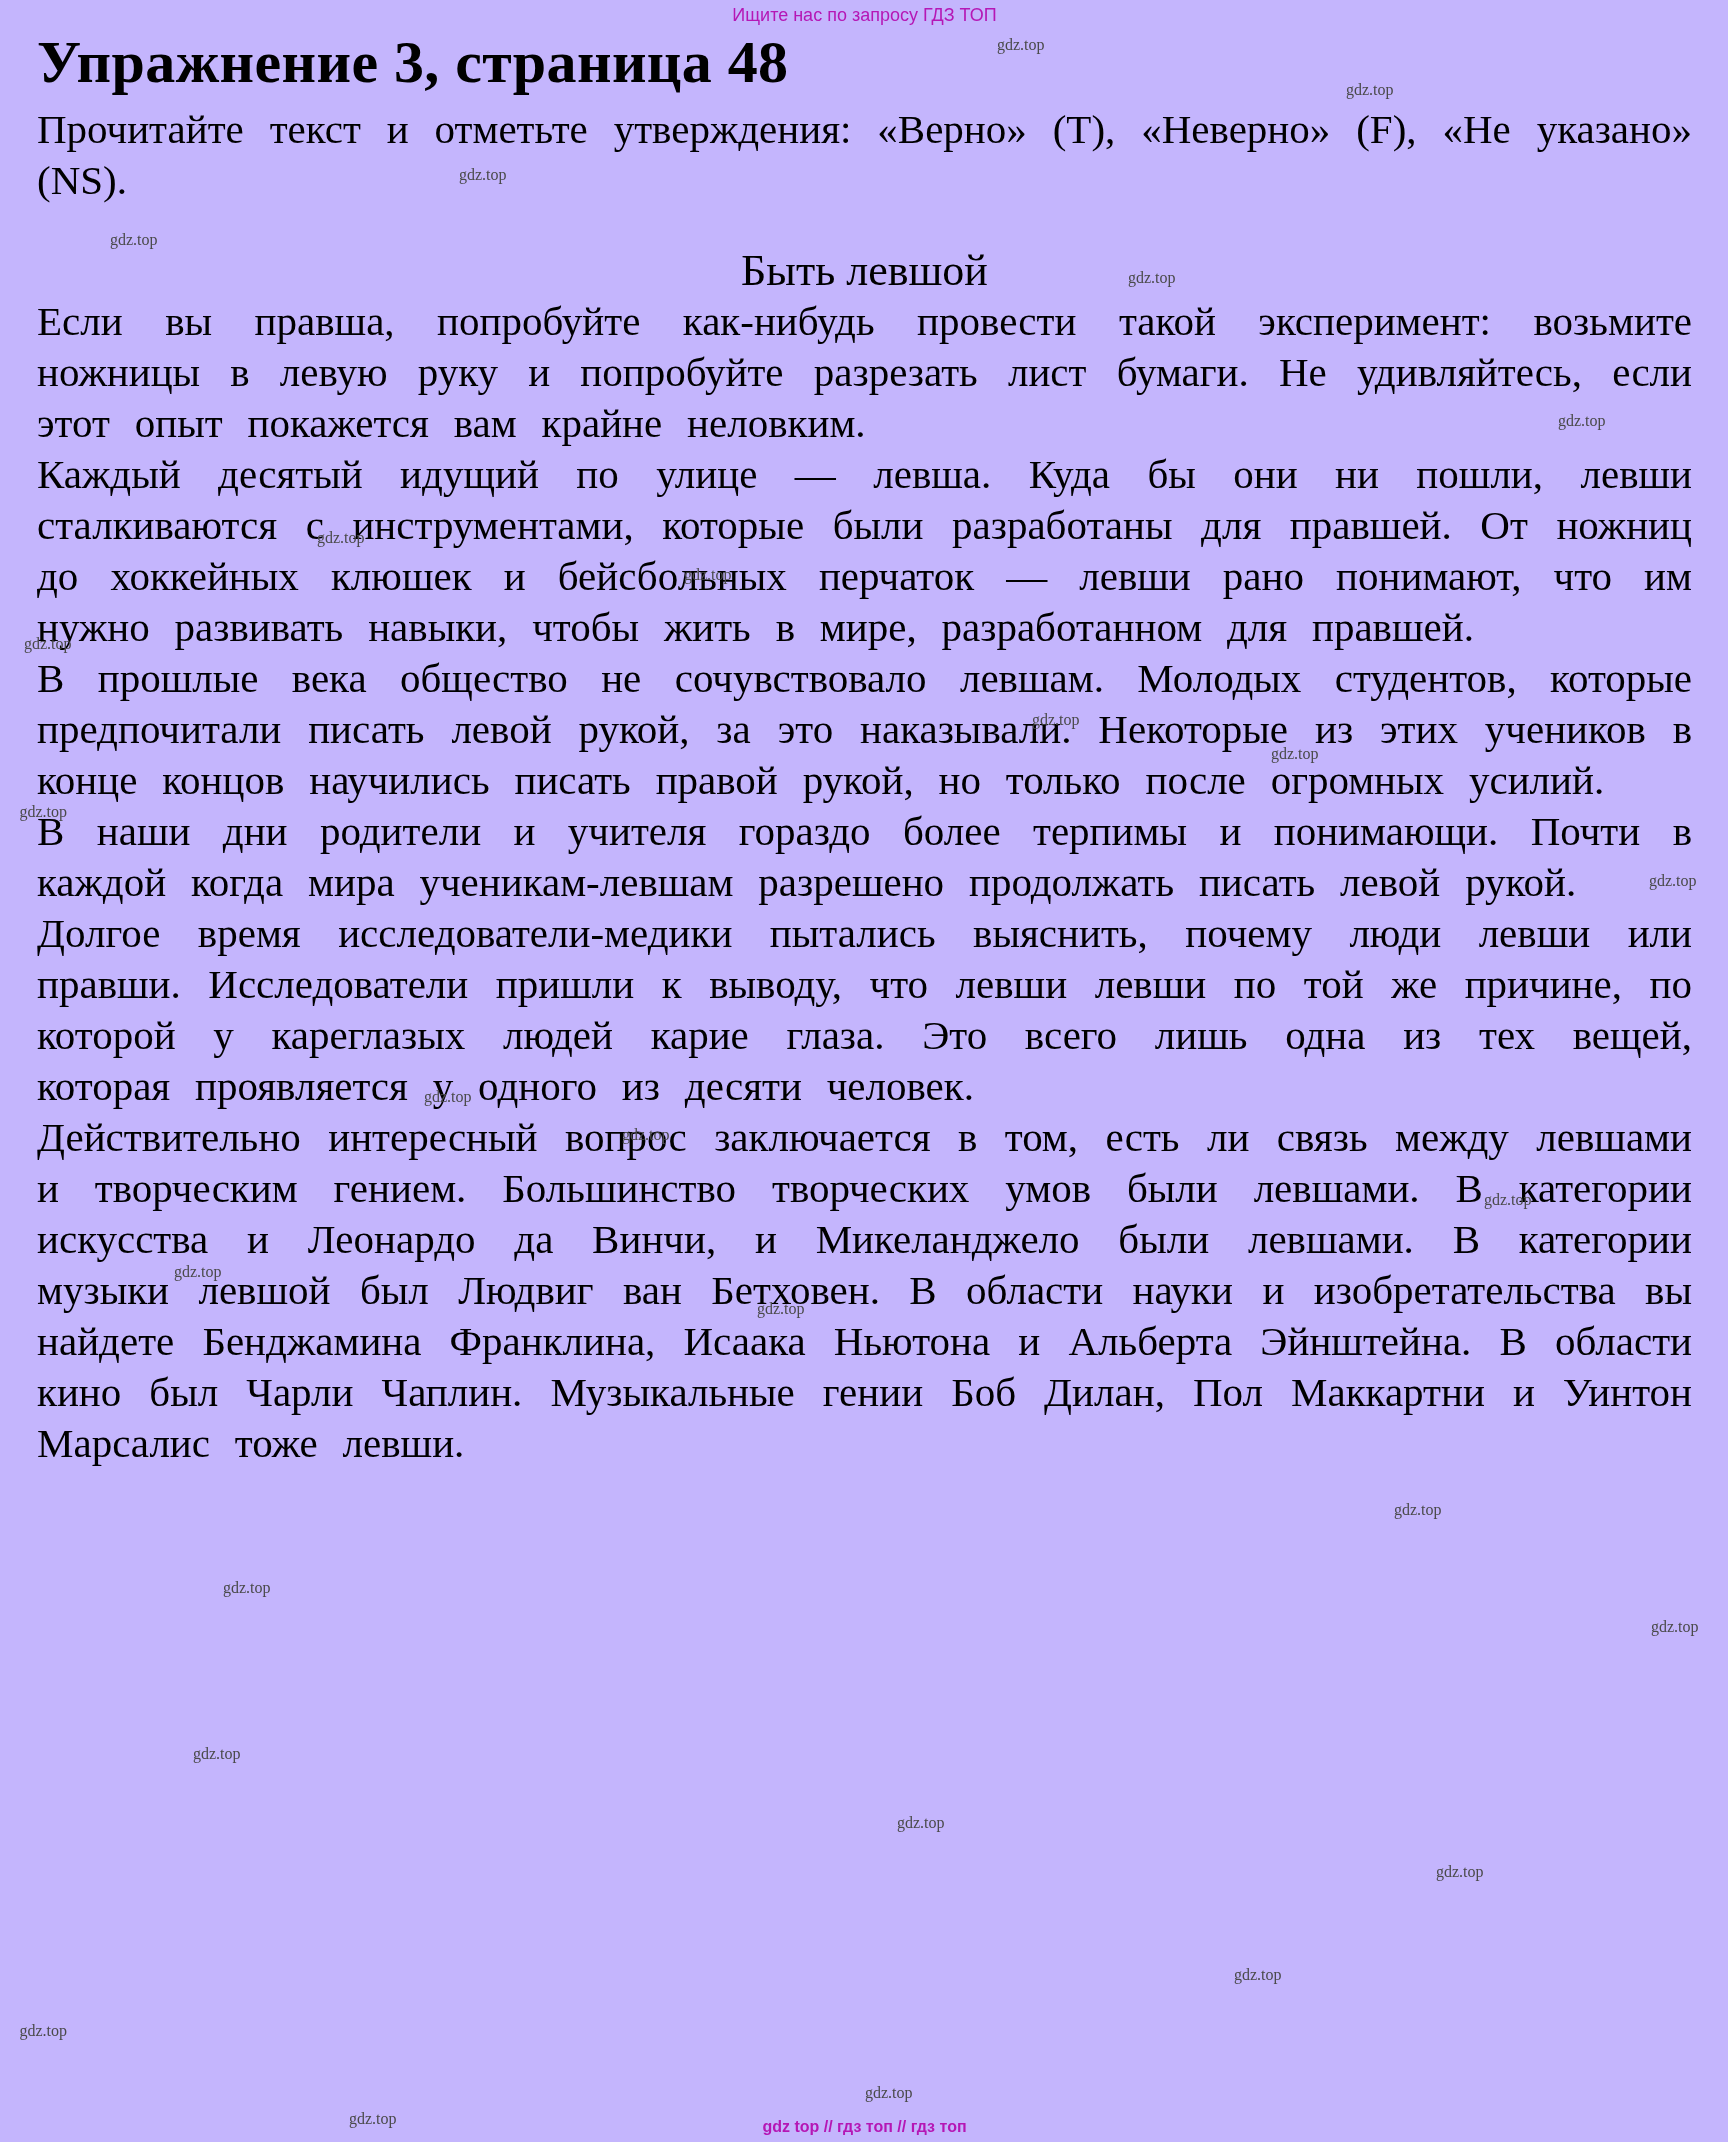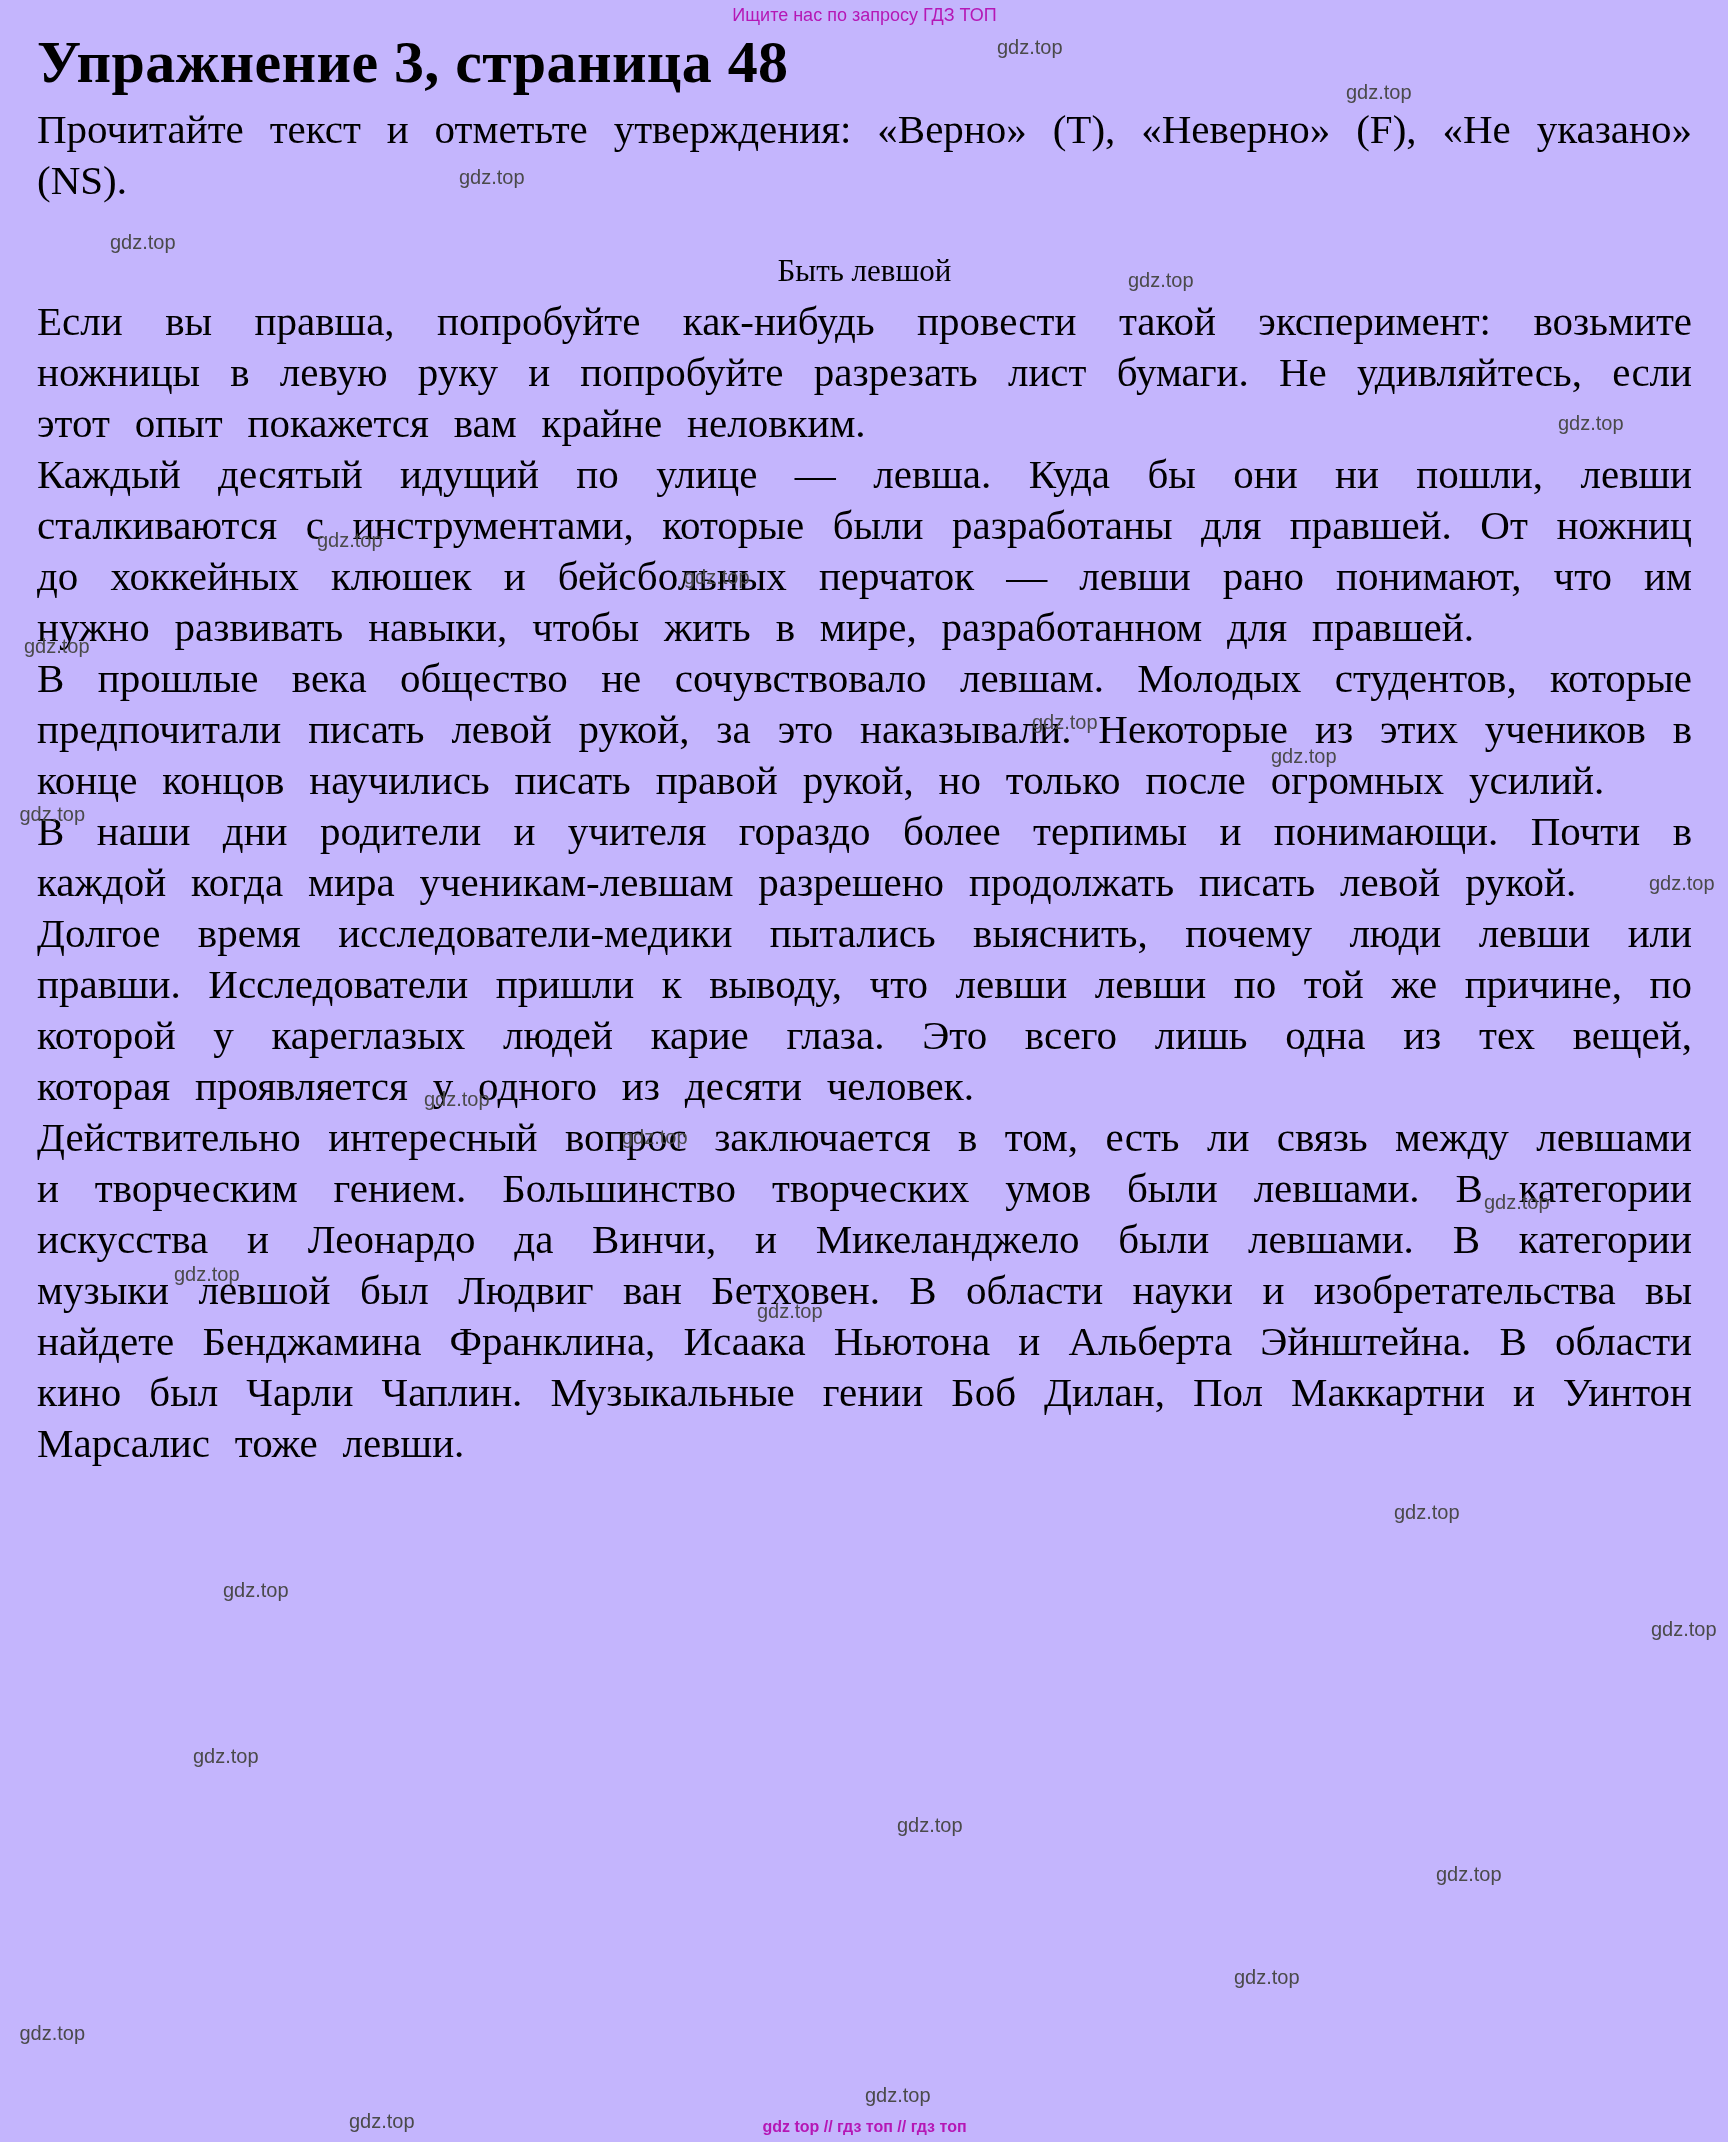--- a/index.html
+++ b/index.html
@@ -36,29 +36,29 @@
     letter-spacing: 0.4px;
     margin-bottom: 6.5px;
   }
   .body-text {
     font-size: 41px;
     line-height: 51px;
     text-align: justify;
     word-spacing: 14.6px;
   }
   .article-title {
-    font-size: 31px;
+    font-size: 44px;
     line-height: 51px;
     text-align: center;
     margin-top: 39px;
   }
   .wm {
     position: absolute;
-    font-family: Liberation Sans, sans-serif;
-    font-size: 20px;
+    font-family: Liberation Serif, serif;
+    font-size: 16px;
     color: #4a4a4a;
     white-space: nowrap;
   }
 </style>
 </head>
 <body>
 
 <div class="page">
 
   <div class="promo promo-top">Ищите нас по запросу ГДЗ ТОП</div>

